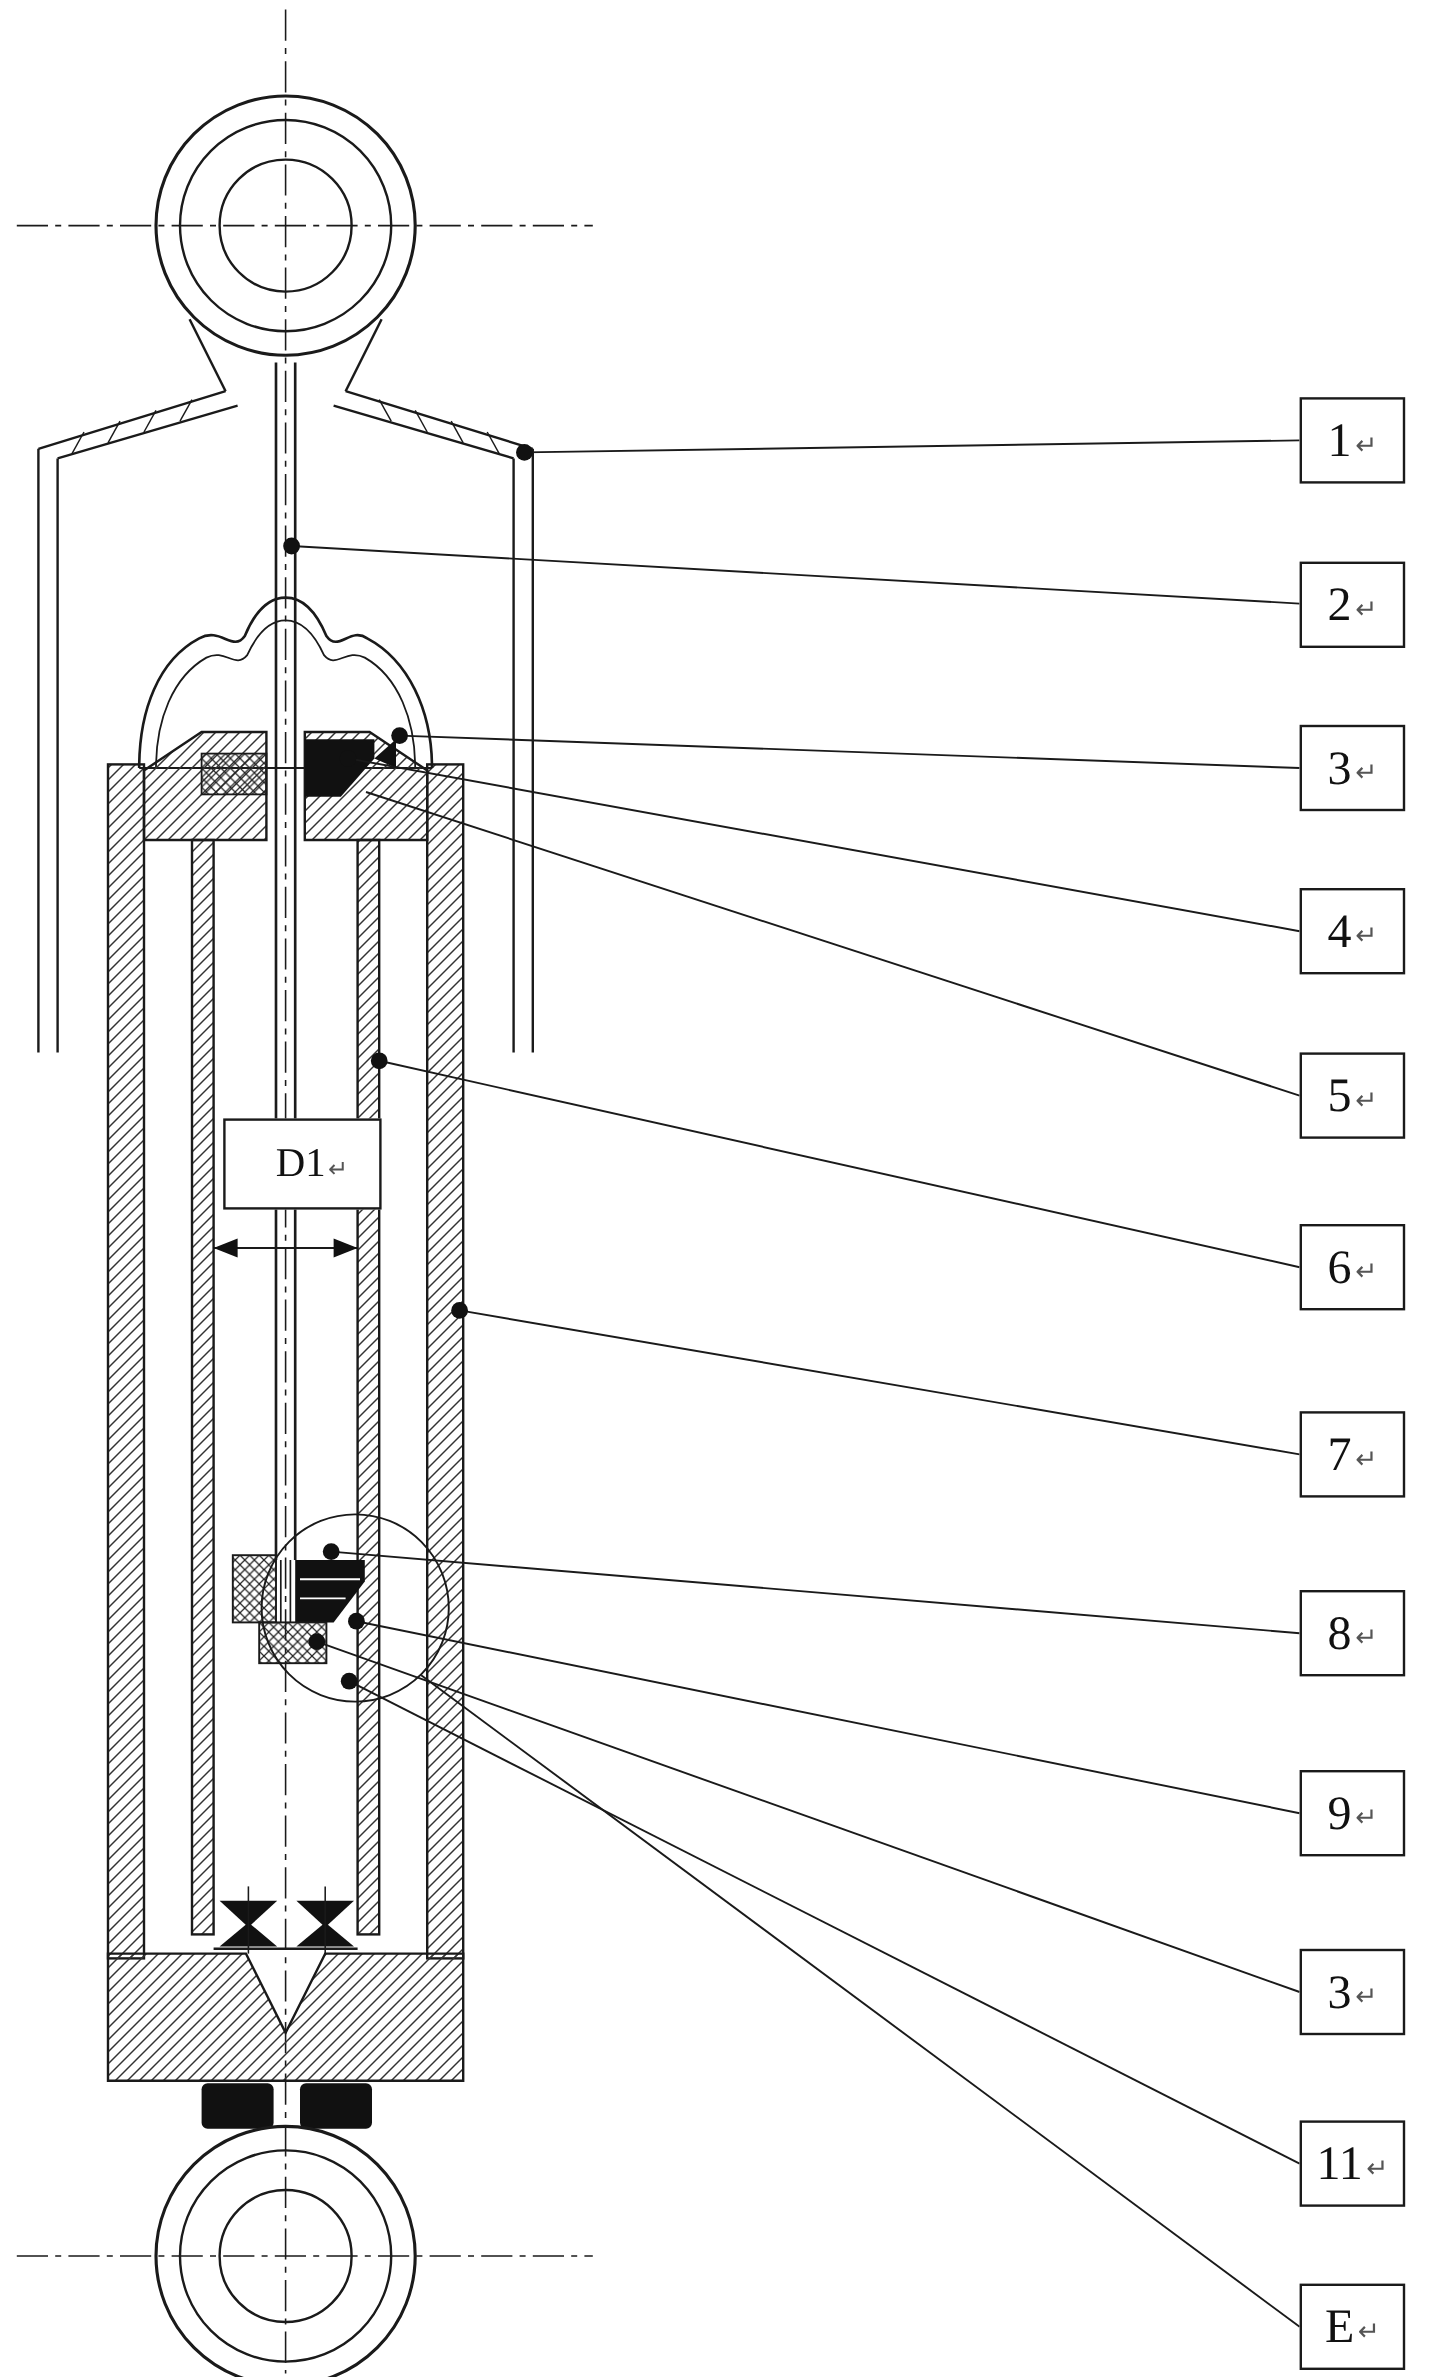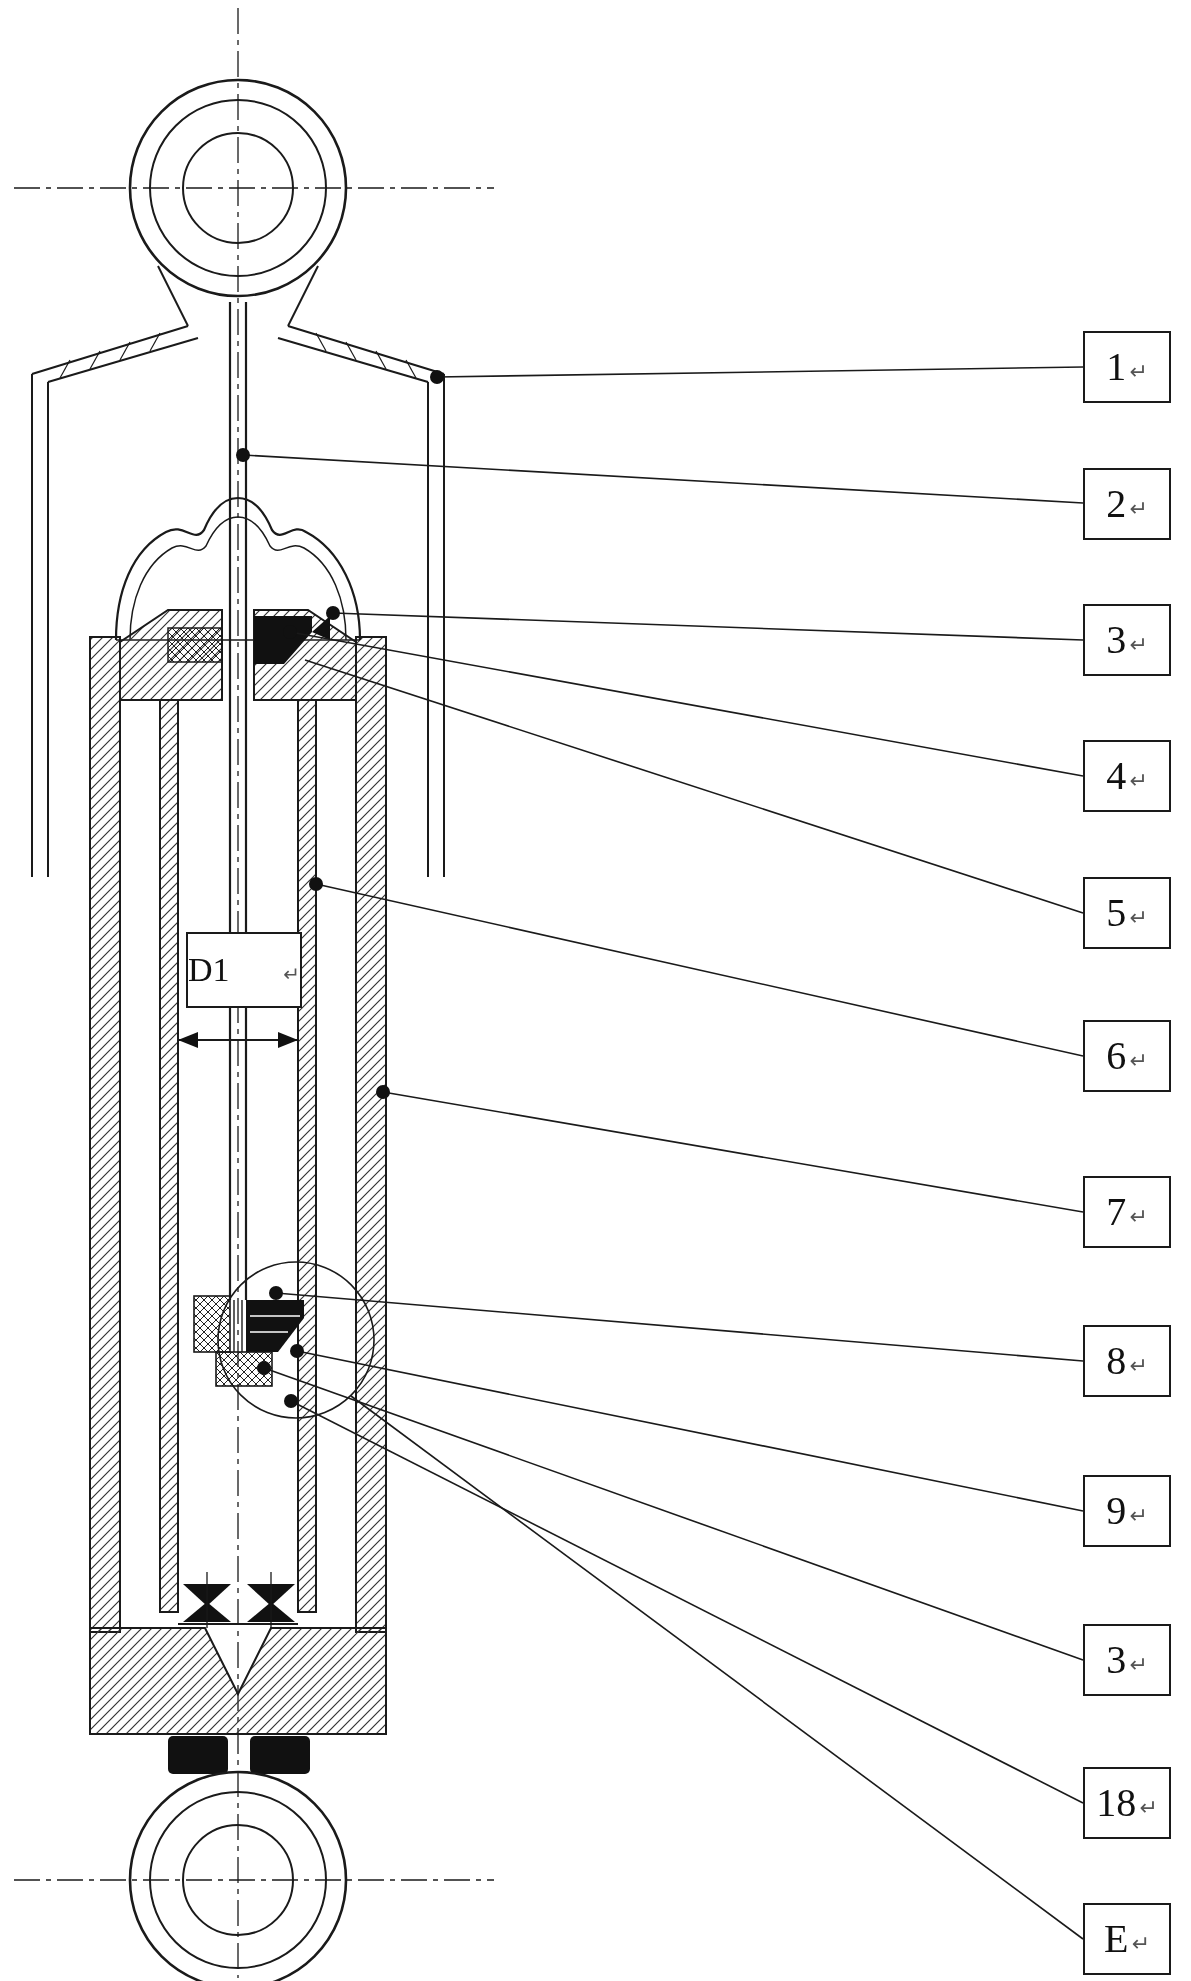--- a/index.html
+++ b/index.html
@@ -4,22 +4,22 @@
 <style>
   html,body{margin:0;padding:0;background:#ffffff;}
   .stage{position:relative;width:1191px;height:1981px;background:#fff;overflow:hidden;
          font-family:"Liberation Serif", serif;}
   .stage svg{position:absolute;left:0;top:0;}
   .callout{position:absolute;left:1083px;width:84px;height:68px;border:2px solid #1a1a1a;
            background:#fff;display:flex;align-items:center;justify-content:center;
            font-size:40px;color:#111;line-height:1;}
   .callout .mark{font-family:"DejaVu Sans", sans-serif;font-size:22px;color:#555;margin-left:3px;margin-top:10px;}
   .dim-box{position:absolute;left:186px;top:932px;width:112px;height:72px;border:2px solid #1a1a1a;
-           background:#fff;display:flex;align-items:center;justify-content:space-between;
-           font-size:34px;color:#111;}
+           background:#fff;display:flex;align-items:center;justify-content:center;
+           font-size:34px;color:#111;padding-left:16px;}
   .dim-box .mark{font-family:"DejaVu Sans", sans-serif;font-size:20px;color:#555;margin-left:2px;margin-top:8px;}
 </style>
 </head>
 <body>
 
 <div class="stage">
 
 <svg width="1191" height="1981" viewBox="0 0 1191 1981">
   <defs>
     <pattern id="hatch" patternUnits="userSpaceOnUse" width="10" height="10">
@@ -197,21 +197,21 @@
     </div>
 <div class="callout" style="top:1475px">
       <span>9</span>
       <span class="mark">↵</span>
     </div>
 <div class="callout" style="top:1624px">
       <span>3</span>
       <span class="mark">↵</span>
     </div>
 <div class="callout" style="top:1767px">
-      <span>18</span>
+      <span>11</span>
       <span class="mark">↵</span>
     </div>
 <div class="callout" style="top:1903px">
       <span>E</span>
       <span class="mark">↵</span>
     </div>
 
 <div class="dim-box">
   <span>D1</span>
       <span class="mark">↵</span>

